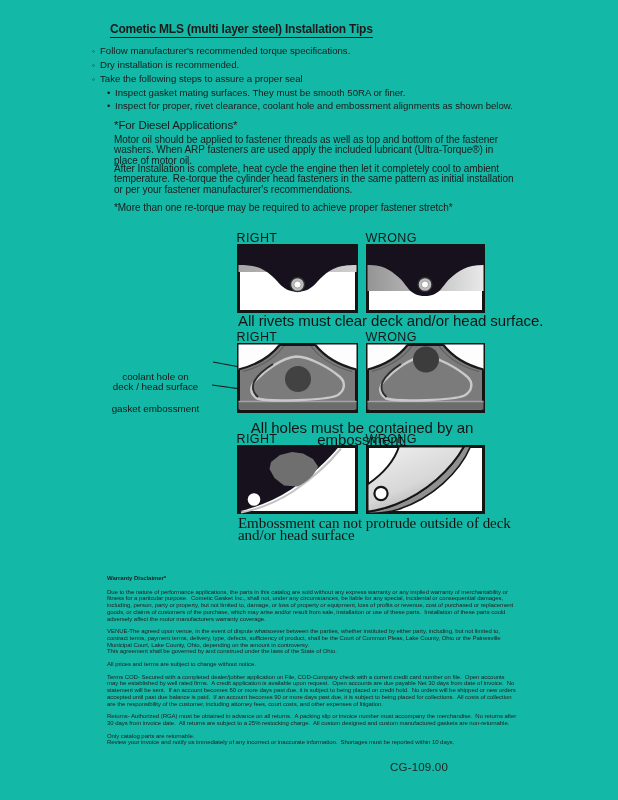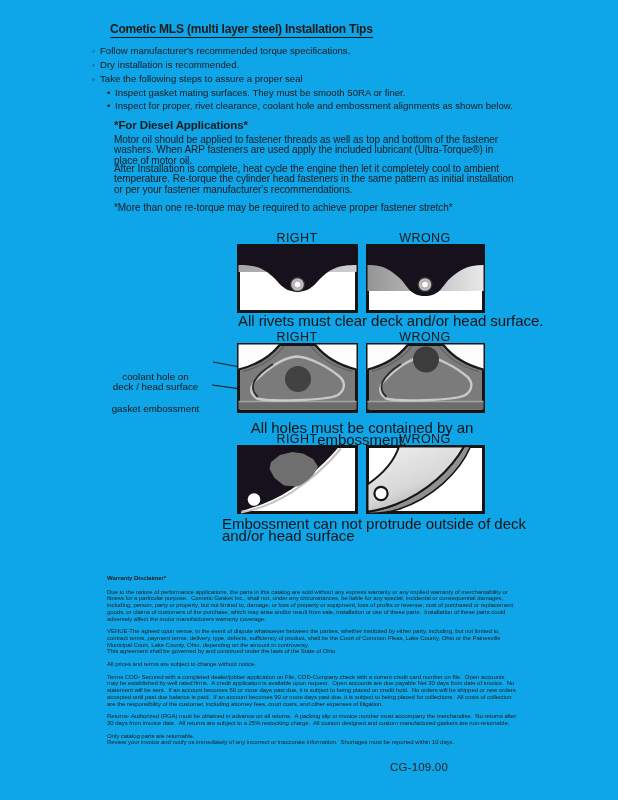--- a/index.html
+++ b/index.html
@@ -1,44 +1,44 @@
 <!DOCTYPE html>
 <html><head>
 <meta charset="utf-8">
 <style>
   html,body{margin:0;padding:0;background:#e8e8e8;}
   .page{
-    position:relative;width:618px;height:800px;background:#0ea5e9;
+    position:relative;width:618px;height:800px;background:#14b8a6;
     font-family:"Liberation Sans","DejaVu Sans",sans-serif;color:#1a1a1a;
     overflow:hidden;margin:0 auto;
   }
   .abs{position:absolute;}
   .title{
     left:110px;top:22px;font-size:12px;font-weight:bold;letter-spacing:-0.2px;
     border-bottom:1.5px solid #151515;padding-bottom:1px;white-space:nowrap;
   }
   .bullets{left:92px;top:44px;font-size:9.6px;line-height:13px;}
   .b-row{display:flex;align-items:baseline;}
   .b-row .mk{width:8px;font-size:8.5px;flex:0 0 8px;}
   .b-row.sub{margin-left:15px;}
   .b-row.sub .mk{font-size:9.5px;}
-  .diesel-head{left:114px;top:119px;font-size:11.5px;font-weight:bold;letter-spacing:-0.1px;}
+  .diesel-head{left:114px;top:119px;font-size:11.5px;font-weight:normal;letter-spacing:-0.1px;}
   .body-par{left:114px;width:402px;font-size:10px;line-height:10.3px;letter-spacing:-0.05px;}
   .p1{top:135px;}
   .p2{top:164px;}
   .note{top:203px;}
-  .dlabel{top:231px;font-size:12.5px;letter-spacing:0.4px;color:#161616;text-align:center;}
+  .dlabel{top:231px;font-size:12.5px;letter-spacing:0.4px;color:#161616;}
   .dlabel.r2{top:330px;}
   .dlabel.r3{top:432px;}
   .lbox{left:236.5px;width:121px;}
   .rbox{left:365.5px;width:119px;}
   .caption{font-size:15px;color:#141414;letter-spacing:-0.05px;line-height:11.5px;}
   .cap1{left:238px;top:315px;}
   .cap2{left:236px;top:414px;width:252px;text-align:center;margin-top:8px;}
-  .cap3{left:222px;top:518px;}
+  .cap3{left:238px;top:518px;font-family:Liberation Serif, serif;}
   .ann{font-size:9.8px;color:#161616;line-height:10px;text-align:center;margin-top:24px;}
   .ann1{left:100px;top:348px;width:111px;}
   .ann2{left:100px;top:380px;width:111px;}
   .legal{left:107px;top:575px;width:410px;font-size:6px;line-height:6.7px;letter-spacing:-0.05px;color:#222;}
   .legal p{margin:0 0 6px 0;white-space:pre-wrap;}
   .legal .lg-head{font-weight:bold;margin-bottom:7px;}
   .footer-code{left:390px;top:761px;font-size:11.5px;color:#242424;letter-spacing:0.2px;text-align:center;}
   svg{display:block;}
 </style>
 </head>

